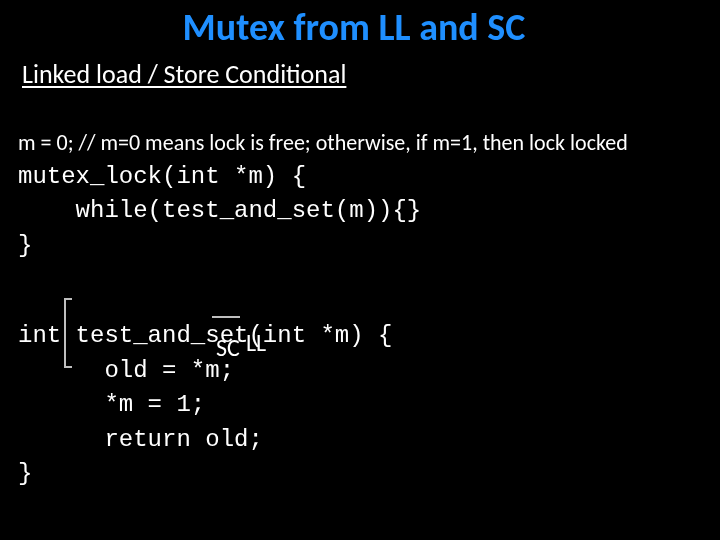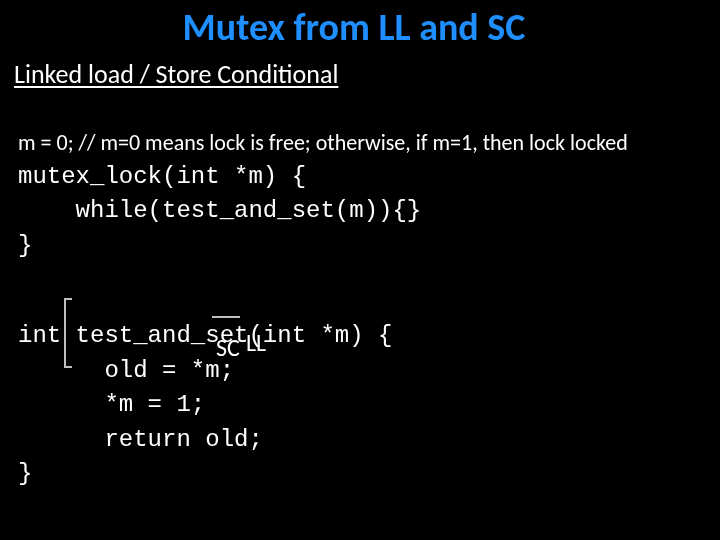--- a/index.html
+++ b/index.html
@@ -16,21 +16,21 @@
     padding: 4px 12px 6px 0;
     letter-spacing: 0px;
   }
 
   .subtitle {
     color: #fff;
     font-size: 26px;
     font-weight: 400;
     text-decoration: underline;
     text-underline-offset: 3px;
-    padding: 2px 0 2px 14px;
+    padding: 2px 0 2px 22px;
   }
 
   .body {
     padding: 2px 22px 0 18px;
     font-size: 24px;
     line-height: 1.35;
     color: #fff;
     font-family: Calibri, "Segoe UI", Arial, sans-serif;
     white-space: pre;
     position: relative;

